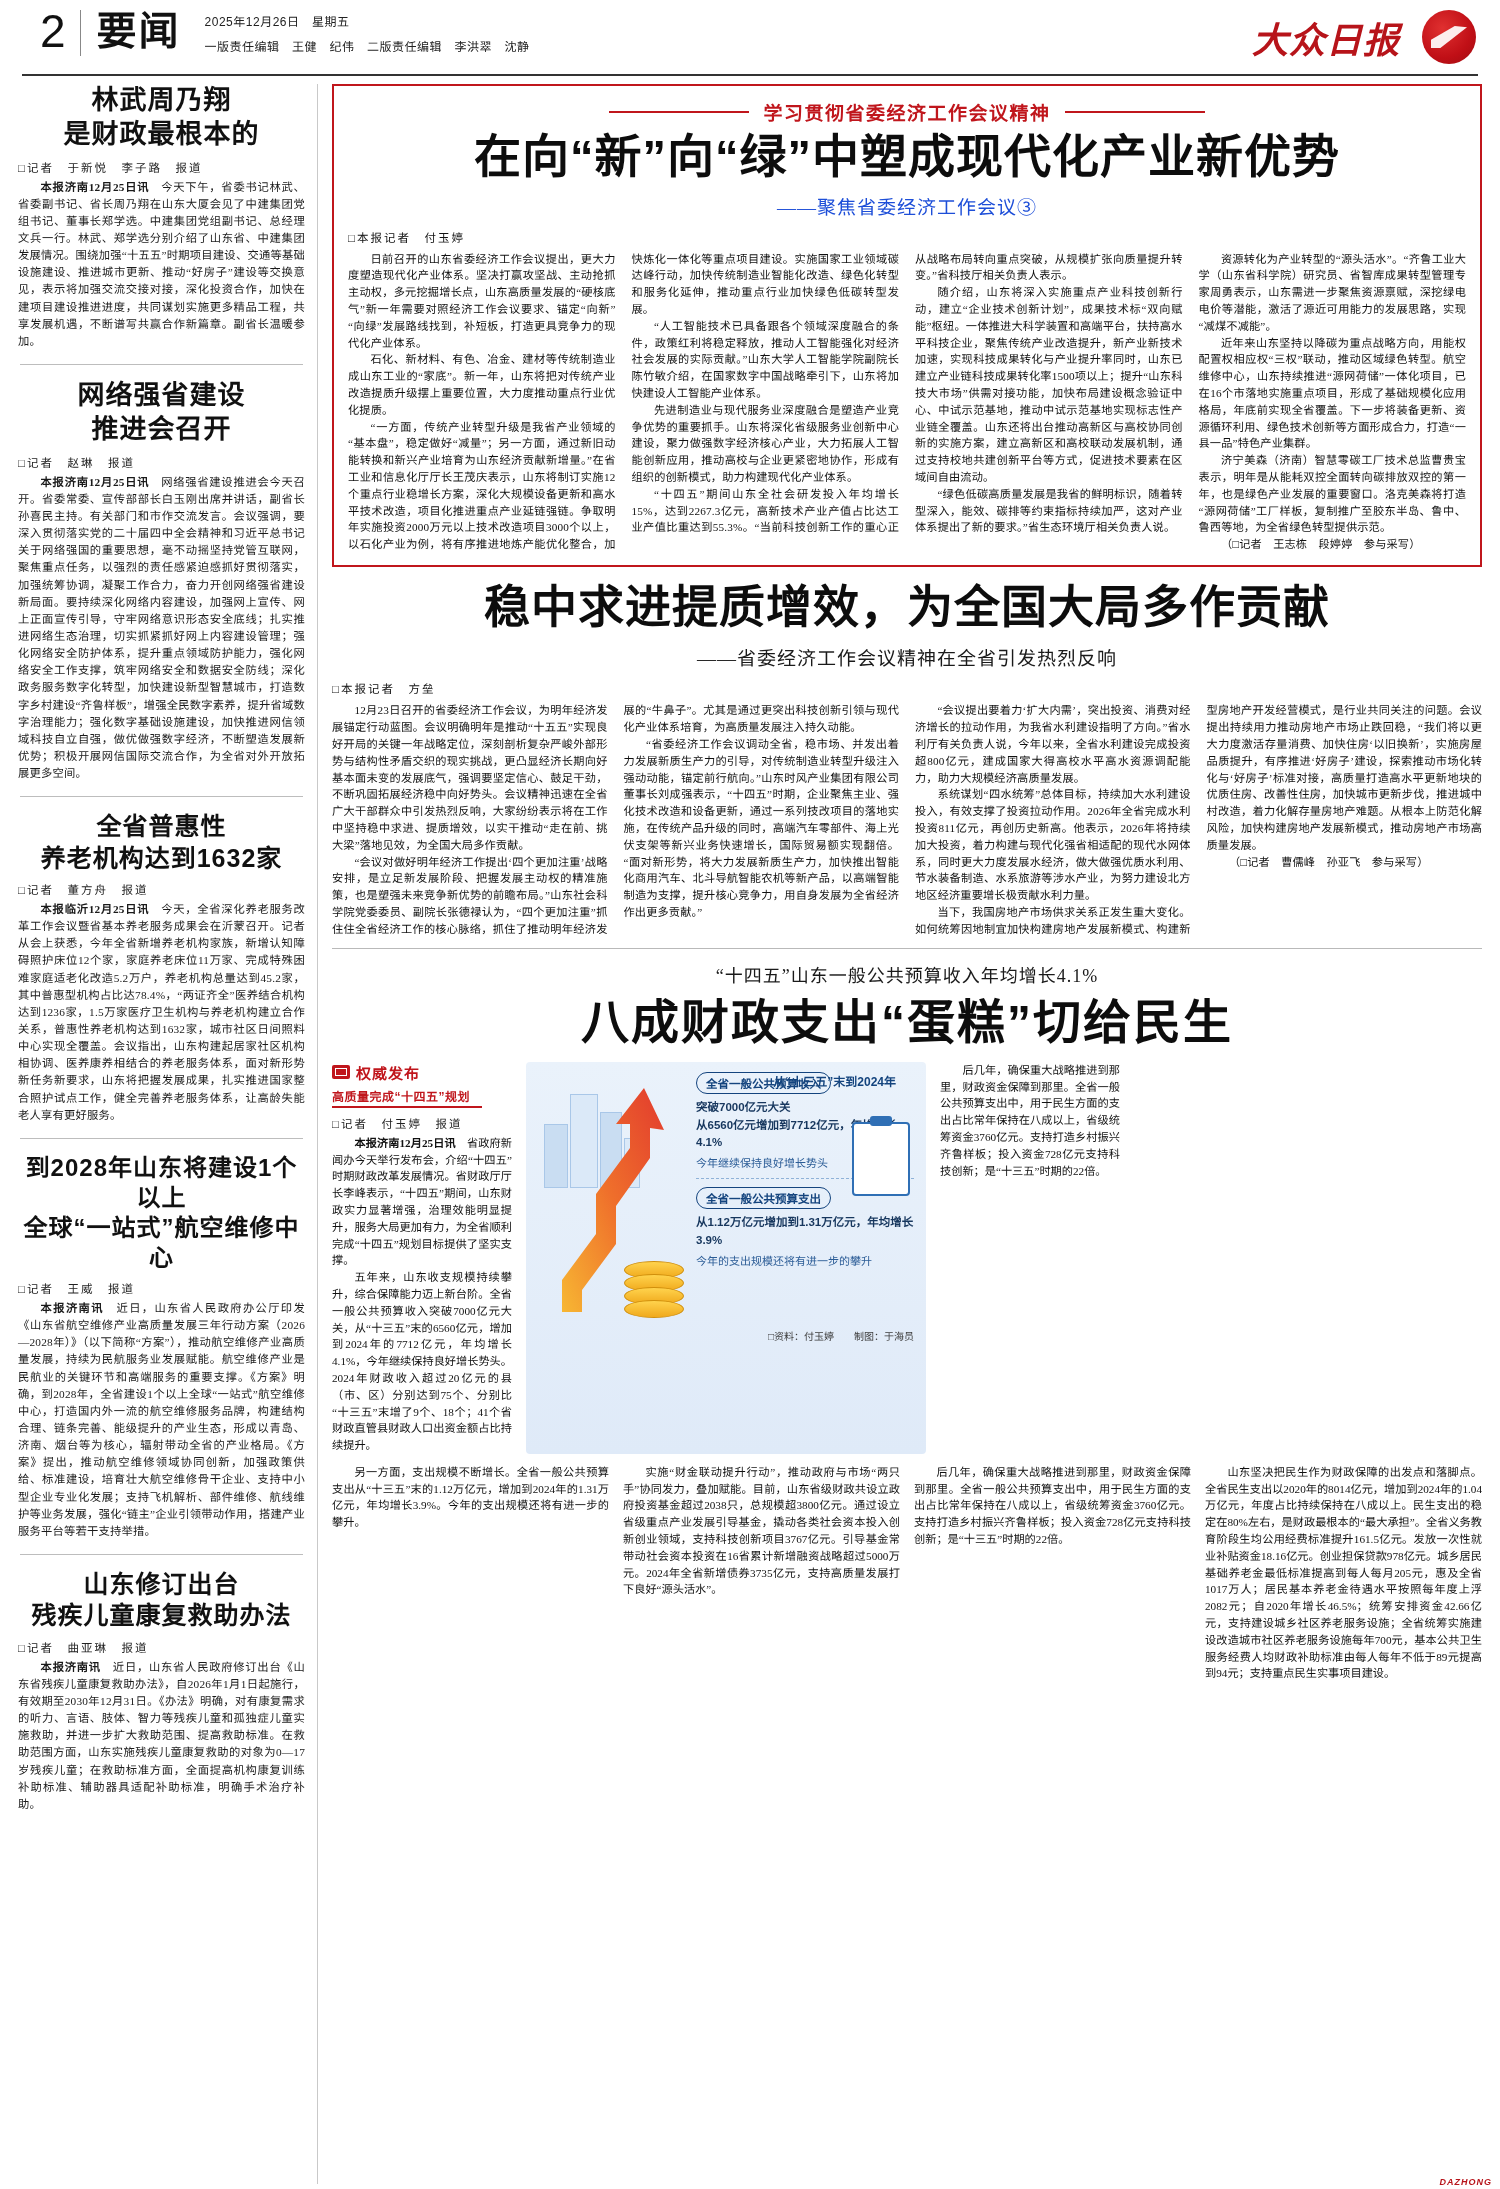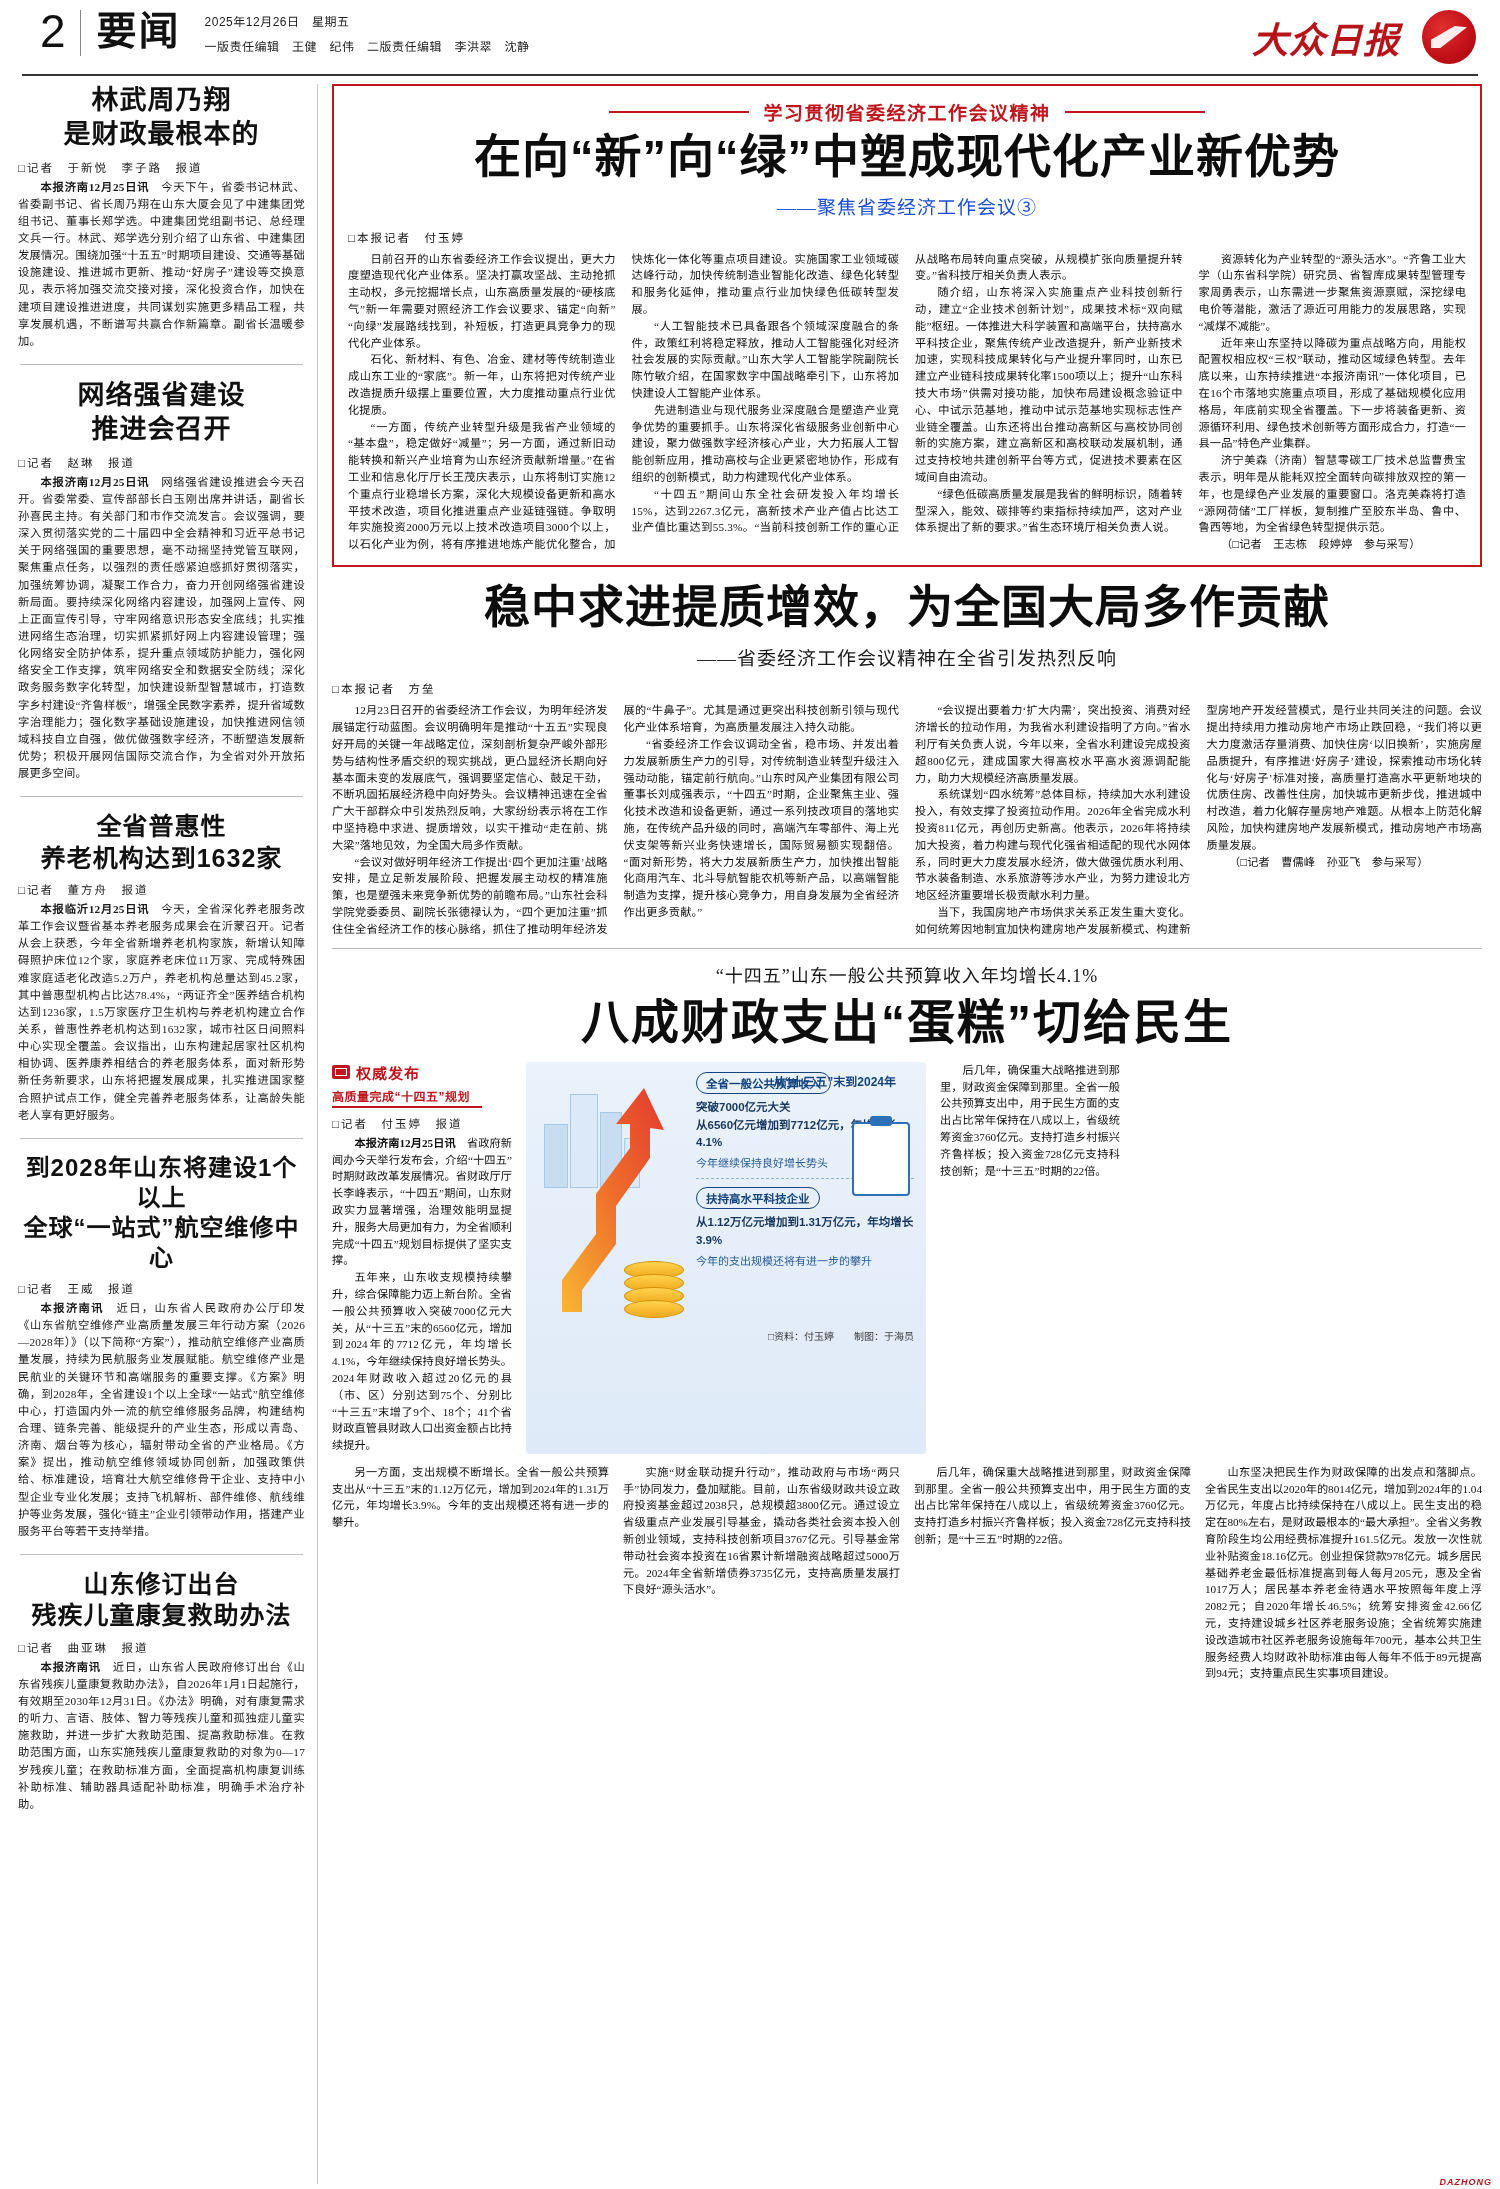--- a/index.html
+++ b/index.html
@@ -197,21 +197,21 @@
         <div class="cols4">
           <p>日前召开的山东省委经济工作会议提出，更大力度塑造现代化产业体系。坚决打赢攻坚战、主动抢抓主动权，多元挖掘增长点，山东高质量发展的“硬核底气”新一年需要对照经济工作会议要求、锚定“向新”“向绿”发展路线找到，补短板，打造更具竞争力的现代化产业体系。</p>
           <p>石化、新材料、有色、冶金、建材等传统制造业成山东工业的“家底”。新一年，山东将把对传统产业改造提质升级摆上重要位置，大力度推动重点行业优化提质。</p>
           <p>“一方面，传统产业转型升级是我省产业领域的“基本盘”，稳定做好“减量”；另一方面，通过新旧动能转换和新兴产业培育为山东经济贡献新增量。”在省工业和信息化厅厅长王茂庆表示，山东将制订实施12个重点行业稳增长方案，深化大规模设备更新和高水平技术改造，项目化推进重点产业延链强链。争取明年实施投资2000万元以上技术改造项目3000个以上，以石化产业为例，将有序推进地炼产能优化整合，加快炼化一体化等重点项目建设。实施国家工业领域碳达峰行动，加快传统制造业智能化改造、绿色化转型和服务化延伸，推动重点行业加快绿色低碳转型发展。</p>
           <p>“人工智能技术已具备跟各个领域深度融合的条件，政策红利将稳定释放，推动人工智能强化对经济社会发展的实际贡献。”山东大学人工智能学院副院长陈竹敏介绍，在国家数字中国战略牵引下，山东将加快建设人工智能产业体系。</p>
           <p>先进制造业与现代服务业深度融合是塑造产业竞争优势的重要抓手。山东将深化省级服务业创新中心建设，聚力做强数字经济核心产业，大力拓展人工智能创新应用，推动高校与企业更紧密地协作，形成有组织的创新模式，助力构建现代化产业体系。</p>
           <p>“十四五”期间山东全社会研发投入年均增长15%，达到2267.3亿元，高新技术产业产值占比达工业产值比重达到55.3%。“当前科技创新工作的重心正从战略布局转向重点突破，从规模扩张向质量提升转变。”省科技厅相关负责人表示。</p>
           <p>随介绍，山东将深入实施重点产业科技创新行动，建立“企业技术创新计划”，成果技术标“双向赋能”枢纽。一体推进大科学装置和高端平台，扶持高水平科技企业，聚焦传统产业改造提升，新产业新技术加速，实现科技成果转化与产业提升率同时，山东已建立产业链科技成果转化率1500项以上；提升“山东科技大市场”供需对接功能，加快布局建设概念验证中心、中试示范基地，推动中试示范基地实现标志性产业链全覆盖。山东还将出台推动高新区与高校协同创新的实施方案，建立高新区和高校联动发展机制，通过支持校地共建创新平台等方式，促进技术要素在区域间自由流动。</p>
           <p>“绿色低碳高质量发展是我省的鲜明标识，随着转型深入，能效、碳排等约束指标持续加严，这对产业体系提出了新的要求。”省生态环境厅相关负责人说。</p>
           <p>资源转化为产业转型的“源头活水”。“齐鲁工业大学（山东省科学院）研究员、省智库成果转型管理专家周勇表示，山东需进一步聚焦资源禀赋，深挖绿电电价等潜能，激活了源近可用能力的发展思路，实现“减煤不减能”。</p>
-          <p>近年来山东坚持以降碳为重点战略方向，用能权配置权相应权“三权”联动，推动区域绿色转型。去年底以来，山东持续推进“本报济南讯”一体化项目，已在16个市落地实施重点项目，形成了基础规模化应用格局，年底前实现全省覆盖。下一步将装备更新、资源循环利用、绿色技术创新等方面形成合力，打造“一县一品”特色产业集群。</p>
+          <p>近年来山东坚持以降碳为重点战略方向，用能权配置权相应权“三权”联动，推动区域绿色转型。航空维修中心，山东持续推进“源网荷储”一体化项目，已在16个市落地实施重点项目，形成了基础规模化应用格局，年底前实现全省覆盖。下一步将装备更新、资源循环利用、绿色技术创新等方面形成合力，打造“一县一品”特色产业集群。</p>
           <p>济宁美森（济南）智慧零碳工厂技术总监曹贵宝表示，明年是从能耗双控全面转向碳排放双控的第一年，也是绿色产业发展的重要窗口。洛克美森将打造“源网荷储”工厂样板，复制推广至胶东半岛、鲁中、鲁西等地，为全省绿色转型提供示范。</p>
           <p class="sig">（□记者　王志栋　段婷婷　参与采写）</p>
         </div>
       </div>
 
       <div class="feature2">
         <div class="mega-hl2">稳中求进提质增效，为全国大局多作贡献</div>
         <div class="sub-hl2">——省委经济工作会议精神在全省引发热烈反响</div>
         <div class="rptline">□本报记者　方垒</div>
         <div class="cols4">
@@ -271,21 +271,21 @@
                   <div class="coin"></div>
                   <div class="coin"></div>
                 </div>
               </div>
               <div class="info-stats">
                 <div class="pill">全省一般公共预算收入</div>
                 <p class="stat-line">突破7000亿元大关</p>
                 <p class="stat-line">从6560亿元增加到7712亿元，年均增长4.1%</p>
                 <p class="stat-note">今年继续保持良好增长势头</p>
                 <div class="dash"></div>
-                <div class="pill">扶持高水平科技企业</div>
+                <div class="pill">全省一般公共预算支出</div>
                 <p class="stat-line">从1.12万亿元增加到1.31万亿元，年均增长3.9%</p>
                 <p class="stat-note">今年的支出规模还将有进一步的攀升</p>
               </div>
             </div>
             <div class="clip"></div>
             <div class="info-src">□资料：付玉婷　　制图：于海员</div>
           </div>
 
           <div class="bot-col">
             <p>后几年，确保重大战略推进到那里，财政资金保障到那里。全省一般公共预算支出中，用于民生方面的支出占比常年保持在八成以上，省级统筹资金3760亿元。支持打造乡村振兴齐鲁样板；投入资金728亿元支持科技创新；是“十三五”时期的22倍。</p>

